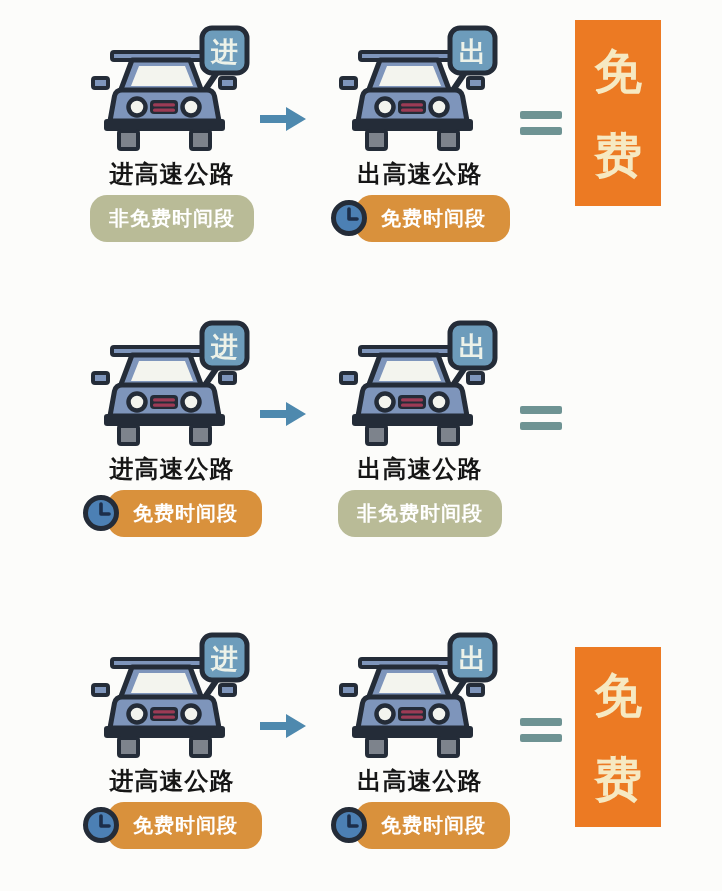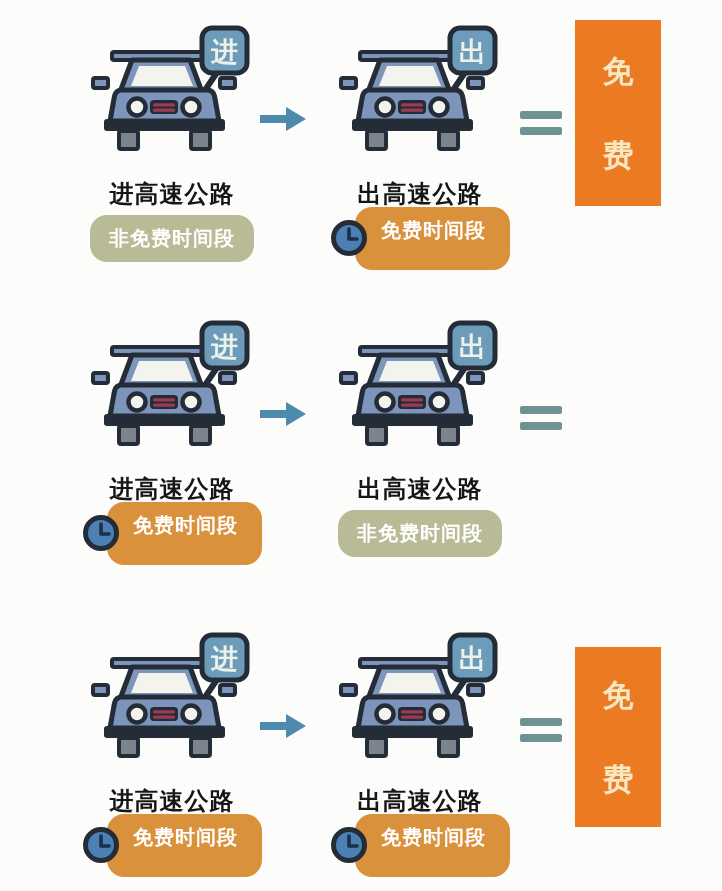--- a/index.html
+++ b/index.html
@@ -15,46 +15,46 @@
   }
   .row{position:absolute;left:0;width:722px;}
   .cell{
     position:absolute;top:0;width:220px;
     display:flex;flex-direction:column;align-items:center;
   }
   .cell.left{left:62px;}
   .cell.right{left:310px;}
   .car-svg{width:160px;height:132px;display:block;}
   .car-label{
-    margin-top:24px;line-height:27px;
+    margin-top:4px;line-height:27px;
     font-size:24px;font-weight:700;color:var(--label_text,#161616);
     letter-spacing:1px;white-space:nowrap;
   }
   .badge-row{margin-top:11px;display:flex;align-items:center;height:38px;}
   .clock{width:38px;height:38px;margin-right:-13px;position:relative;z-index:2;flex:0 0 auto;}
   .pill{
     height:47px;border-radius:17px;display:flex;align-items:center;
     font-size:20px;font-weight:700;color:var(--badge_text,#fff);
     letter-spacing:1px;white-space:nowrap;
   }
   .pill.nonfree{background:var(--badge_nonfree,#b9bb97);padding:0 19px;}
-  .pill.free{background:var(--badge_free,#d9913c);padding:0 24px 16px 26px;}
+  .pill.free{background:var(--badge_free,#d9913c);padding:0 24px 0 26px;}
   .arrow{position:absolute;left:259px;top:82px;width:48px;height:24px;}
   .equals{
     position:absolute;left:520px;top:86px;
     display:flex;flex-direction:column;gap:8px;
   }
   .eq-bar{width:42px;height:8px;border-radius:2px;background:var(--equals,#6e9393);}
   .v-text{width:1em;word-break:break-all;text-align:center;}
   .result-box{
     position:absolute;left:575px;width:86px;
     background:var(--result_box,#ec7a23);
     color:var(--result_box_text,#f6e9c2);
     display:flex;align-items:center;justify-content:center;
-    font-size:31px;font-weight:600;
+    font-size:48px;font-weight:600;
   }
   .result-box .v-text{line-height:84px;}
   .result-plain{
     position:absolute;left:578px;width:80px;
     color:var(--result_plain_text,#1c1c1c);
     font-size:54px;font-weight:400;
     display:flex;justify-content:center;
   }
   .result-plain .v-text{line-height:88px;}
   .sign-char{

